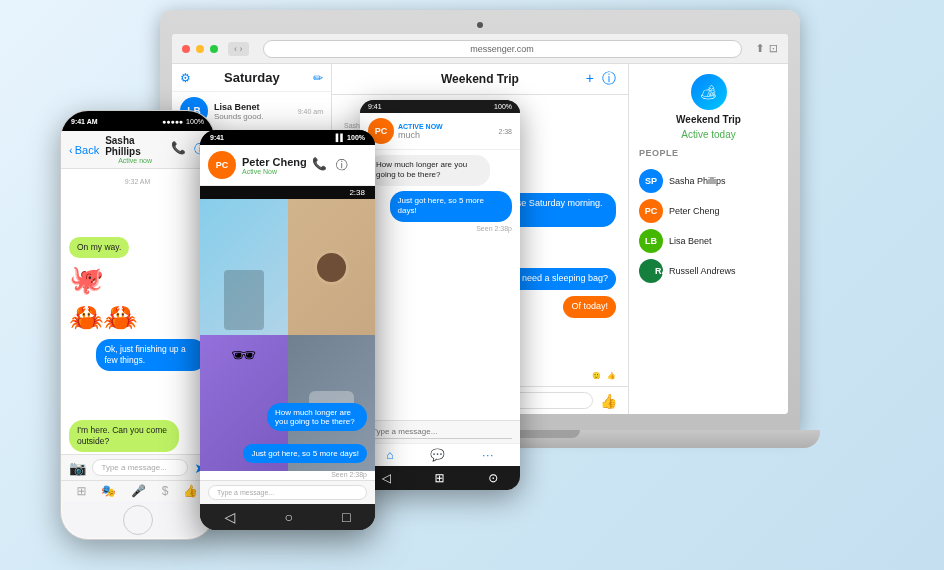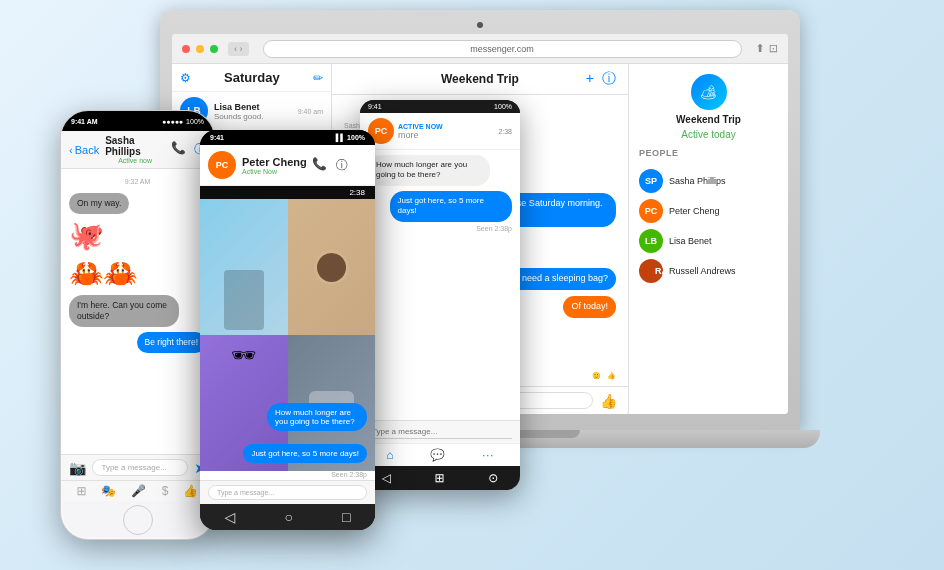--- a/index.html
+++ b/index.html
@@ -356,21 +356,21 @@
       background: #fff;
     }
     .iphone-msg-time { font-size: 7px; color: #aaa; text-align: center; margin: 3px 0; }
     .iphone-bubble {
       max-width: 80%;
       padding: 5px 8px;
       border-radius: 14px;
       font-size: 8.5px;
       line-height: 1.3;
     }
-    .iphone-bubble.recv { background: #a3a3a3; color: #1d1d1f; align-self: flex-start; }
+    .iphone-bubble.recv { background: #bef264; color: #1d1d1f; align-self: flex-start; margin-top: 44px; }
     .iphone-bubble.sent { background: #0084ff; color: #fff; align-self: flex-end; }
     .iphone-sticker { font-size: 28px; align-self: flex-start; }
     .iphone-input-row {
       background: #f7f7f7;
       border-top: 1px solid #e0e0e0;
       padding: 4px 8px;
       display: flex;
       align-items: center;
       gap: 6px;
       flex-shrink: 0;
@@ -628,21 +628,21 @@
       border-top: 1px solid #eee;
       padding: 4px 8px;
       display: flex;
       justify-content: space-around;
       flex-shrink: 0;
     }
 
     
     .av-blue { background: #0084ff; }
     .av-green { background: #44b700; }
-    .av-purple { background: #c2410c; padding-left: 21px; }
+    .av-purple { background: #15803d; padding-left: 21px; }
     .av-orange { background: #ff6d00; }
   </style>
 </head>
 <body>
 
 <div class="laptop-container">
   <div class="laptop-body">
     <span class="laptop-camera"></span>
     <div class="laptop-screen">
 
@@ -795,20 +795,21 @@
       <div class="iphone-nav-icons">
         <span>📞</span>
         <span>ⓘ</span>
       </div>
     </div>
     <div class="iphone-messages">
       <div class="iphone-msg-time">9:32 AM</div>
       <div class="iphone-bubble recv">On my way.</div>
       <div class="iphone-sticker">🐙</div>
       <div class="iphone-sticker">🦀🦀</div>
+      <div class="iphone-bubble sent">Ok, just finishing up a few things.</div>
       <div class="iphone-bubble recv">I'm here. Can you come outside?</div>
       <div class="iphone-bubble sent">Be right there!</div>
     </div>
     <div class="iphone-input-row">
       <span style="font-size:14px; color:#aaa;">📷</span>
       <div class="iphone-input">Type a message...</div>
       <span class="iphone-send-icon">➤</span>
     </div>
     <div class="iphone-toolbar">
       <span style="font-size:12px; color:#aaa;">⊞</span>
@@ -872,21 +873,21 @@
 <div class="winphone">
   <div class="winphone-status">
     <span class="winphone-status-text">9:41</span>
     <span class="winphone-status-text">100%</span>
   </div>
   <div class="winphone-screen">
     <div class="winphone-header">
       <div class="conv-avatar av-orange" style="width:26px;height:26px;font-size:9px;">PC</div>
       <div>
         <div class="winphone-active-label">ACTIVE NOW</div>
-        <div class="winphone-contact-line">more</div>
+        <div class="winphone-contact-line">much</div>
       </div>
       <div class="winphone-msg-time-right">2:38</div>
     </div>
     <div class="winphone-messages">
       <div class="winphone-bubble recv">How much longer are you going to be there?</div>
       <div class="winphone-bubble sent">Just got here, so 5 more days!</div>
       <div class="winphone-small-text">Seen 2:38p</div>
     </div>
     <div class="winphone-input-row">
       <input class="winphone-input" placeholder="Type a message..." style="">

